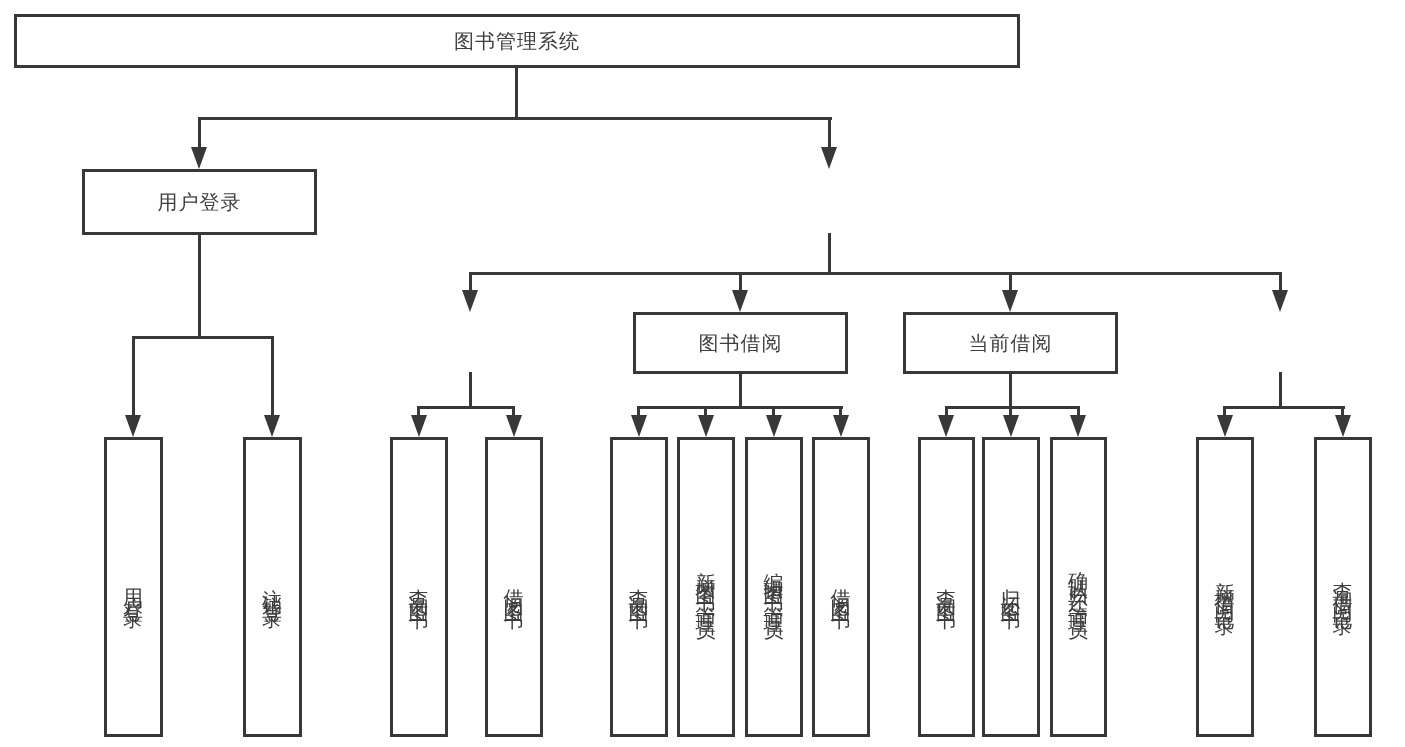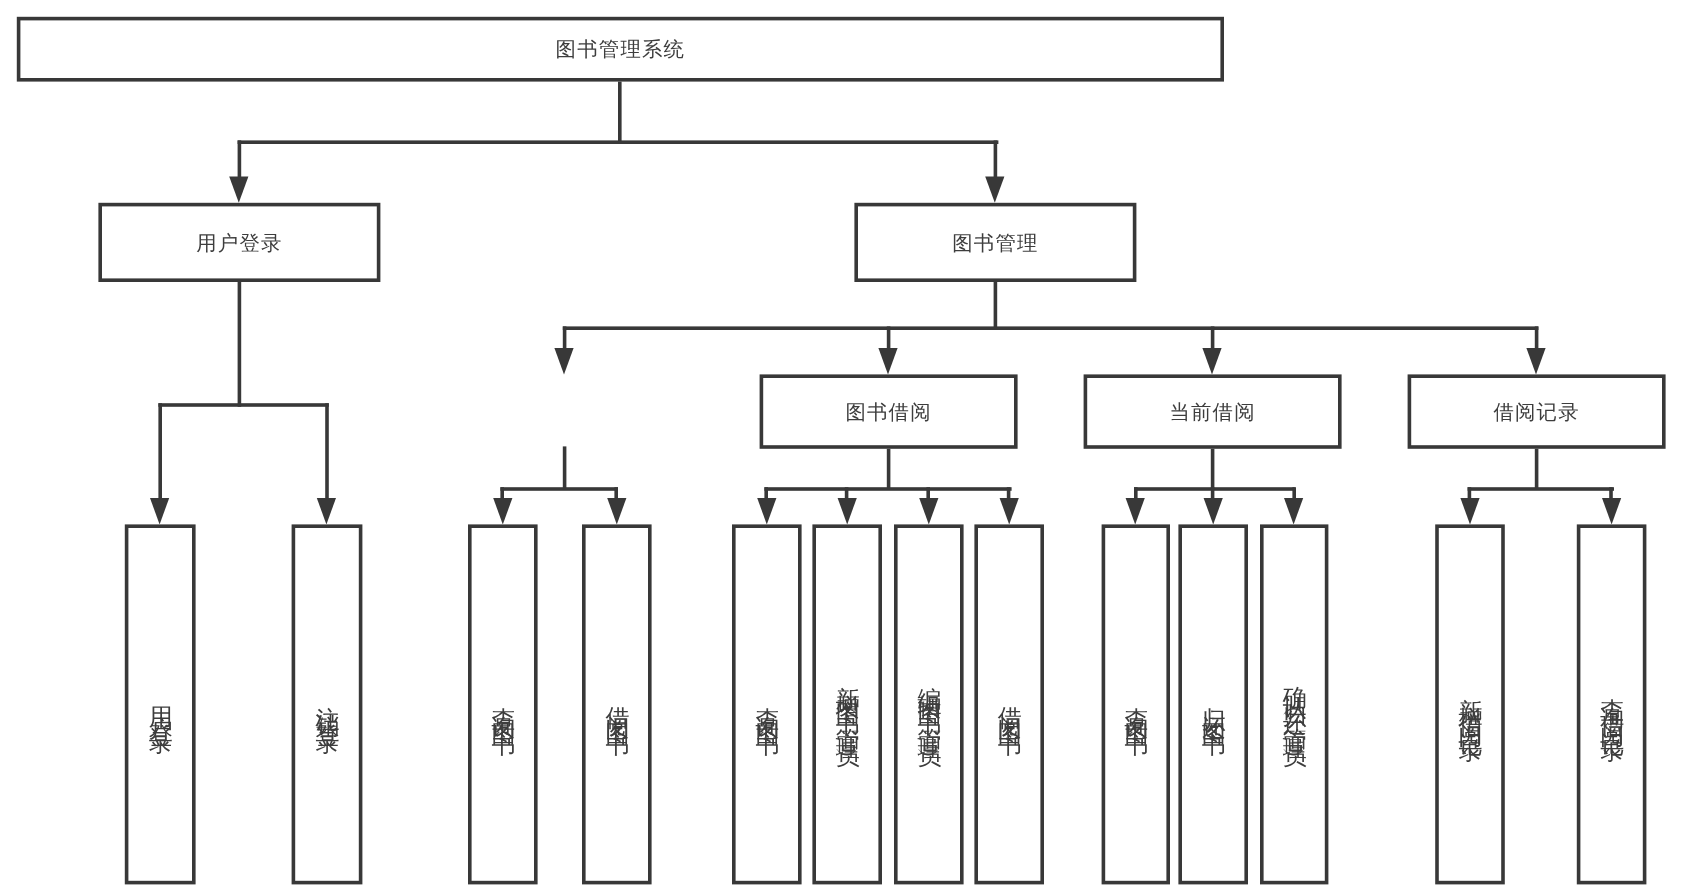--- a/index.html
+++ b/index.html
@@ -22,21 +22,21 @@
   }
   .node{
     position:absolute;
     box-sizing:border-box;
     border:3px solid var(--line);
     background:#fff;
     display:flex;
     align-items:center;
     justify-content:center;
     color:var(--text);
-    font-size:17px;
+    font-size:20px;
     letter-spacing:1px;
     z-index:2;
   }
   .leaf{
     position:absolute;
     box-sizing:border-box;
     border:3px solid var(--line);
     background:#fff;
     display:flex;
     align-items:center;
@@ -79,36 +79,30 @@
 <div class="canvas">
 
   <div class="node" style="left:14px;top:14px;width:1006px;height:54px;">
     <span>图书管理系统</span>
   </div>
 
   <div class="node" style="left:82px;top:169px;width:235px;height:66px;">
     <span>用户登录</span>
   </div>
 
-  <div class="node" style="left:712px;top:169px;width:235px;height:66px;">
-    <span>图书管理</span>
-  </div>
 
 
   <div class="node" style="left:633px;top:312px;width:215px;height:62px;">
     <span>图书借阅</span>
   </div>
 
   <div class="node" style="left:903px;top:312px;width:215px;height:62px;">
     <span>当前借阅</span>
   </div>
 
-  <div class="node" style="left:1173px;top:312px;width:215px;height:62px;">
-    <span>借阅记录</span>
-  </div>
 
   <div class="leaf" style="left:104px;top:437px;width:59px;height:300px;">
     <span class="vert">用户登录</span>
   </div>
   <div class="leaf" style="left:243px;top:437px;width:59px;height:300px;">
     <span class="vert">注销登录</span>
   </div>
 
   <div class="leaf" style="left:390px;top:437px;width:58px;height:300px;">
     <span class="vert">查询图书</span>

